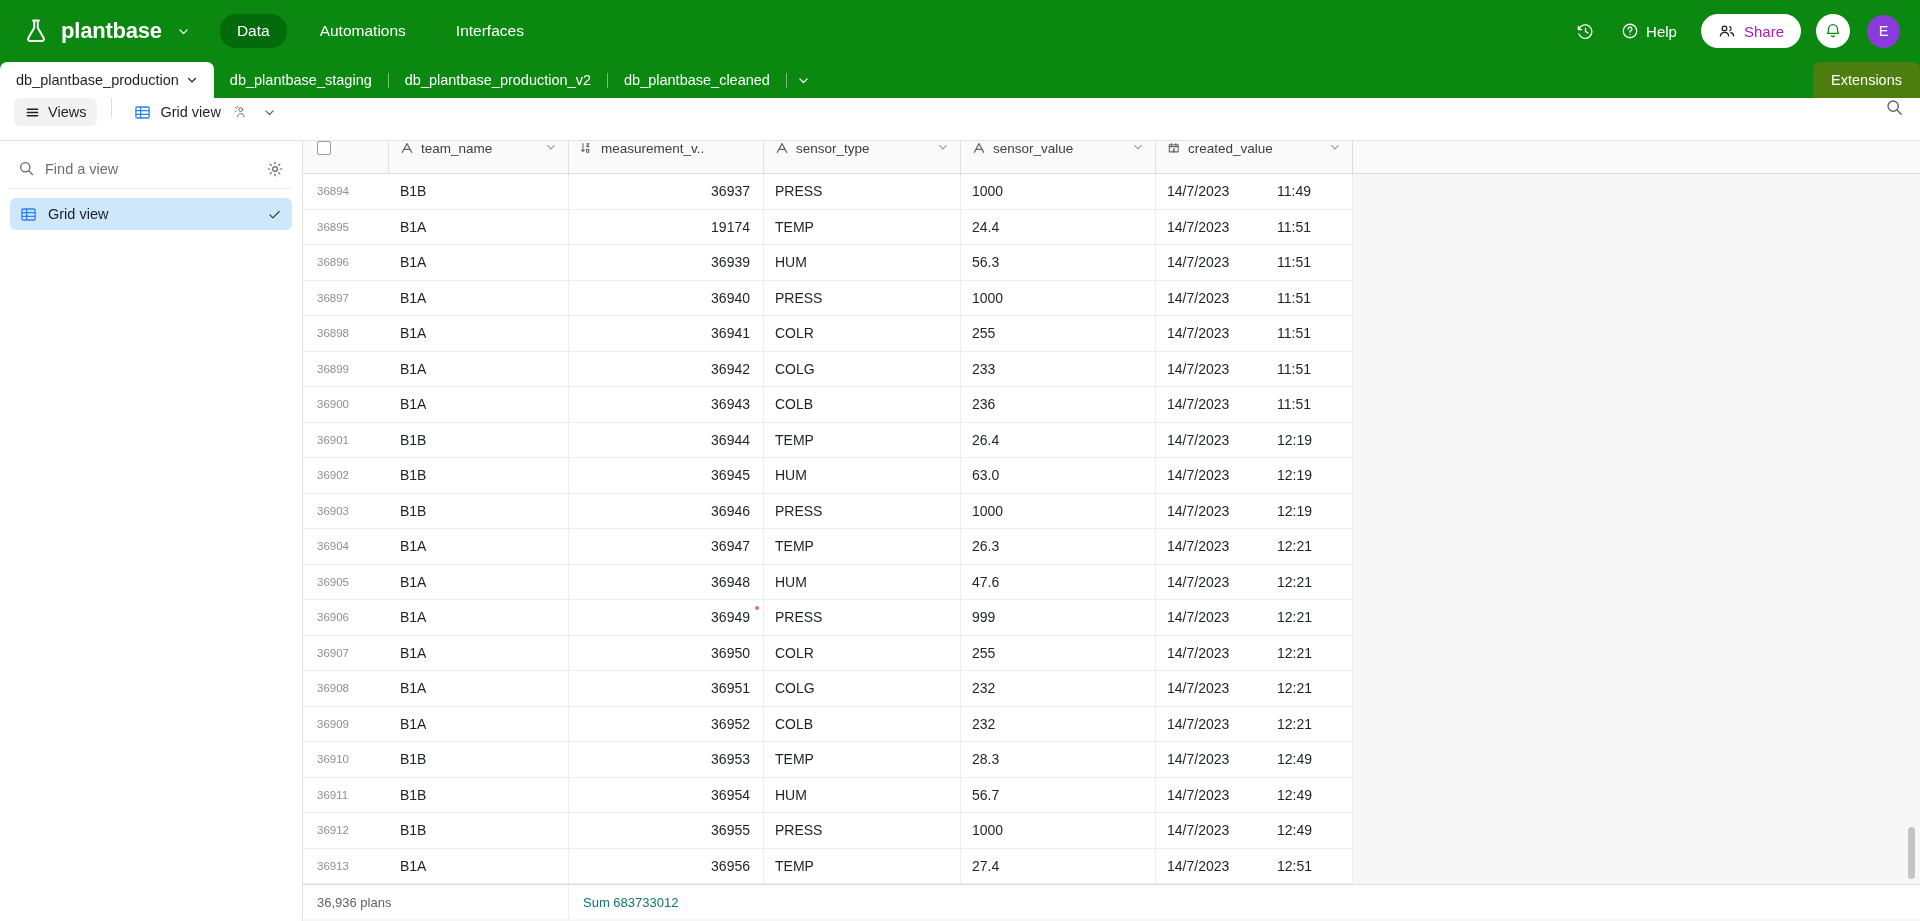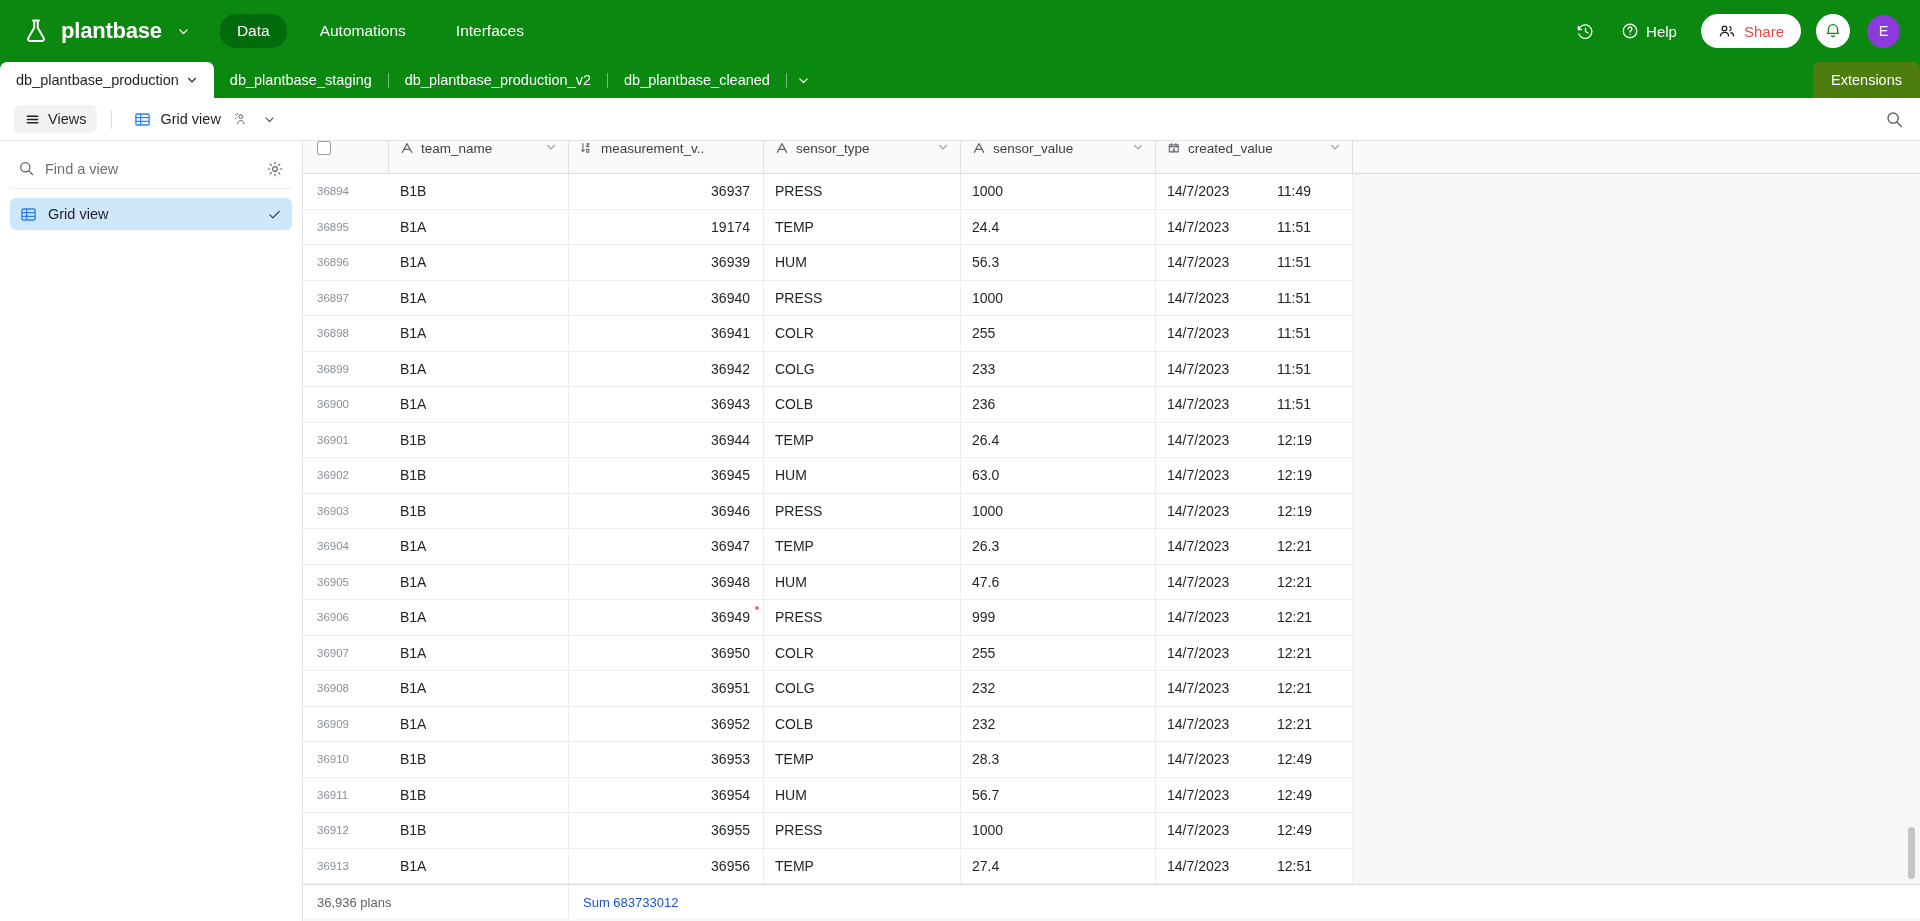--- a/index.html
+++ b/index.html
@@ -39,21 +39,21 @@
   }
   .hdr-icon-btn {
     display: flex; align-items: center; justify-content: center;
     height: 34px; min-width: 34px; border-radius: 17px;
     color: #fff; cursor: pointer; padding: 0 8px;
   }
   .hdr-help { display: flex; align-items: center; gap: 7px; padding: 0 12px;
     height: 34px; border-radius: 17px; color: #fff; font-size: 15px; cursor: pointer; }
   .share-btn {
     display: flex; align-items: center; gap: 8px;
-    background: #fff; color: #ef4444; font-size: 15px;
+    background: #fff; color: #a21caf; font-size: 15px;
     padding: 0 17px; height: 34px; border-radius: 17px;
     cursor: pointer; margin-left: 6px;
   }
   .bell-btn {
     width: 34px; height: 34px; border-radius: 50%; background: #fff;
     display: flex; align-items: center; justify-content: center;
     cursor: pointer; margin-left: 9px;
   }
   .avatar {
     width: 33px; height: 33px; border-radius: 50%;
@@ -84,21 +84,21 @@
   }
   .extensions-tab {
     margin-left: auto; display: flex; align-items: center;
     height: 36px; padding: 0 18px; color: #fff; font-size: 14.5px;
     cursor: pointer; background: #4d7c0f; border-radius: 7px 7px 0 0;
   }
 
   
   .toolbar {
     height: 43px; background: #fff; border-bottom: 1px solid #e3e3e3;
-    display: flex; align-items: center; padding: 0 16px 0 14px;
+    display: flex; align-items: flex-start; padding: 0 16px 0 14px;
   }
   .views-btn {
     display: flex; align-items: center; gap: 8px;
     background: #f2f2f2; border-radius: 6px;
     height: 28px; padding: 0 11px; font-size: 14.5px; color: #1d2226;
     cursor: pointer;
   }
   .tb-sep { width: 1px; height: 19px; background: #dcdcdc; margin: 0 14px; }
   .gridview-btn {
     display: flex; align-items: center; gap: 9px;
@@ -179,21 +179,21 @@
     background: #e8736b; left: 452px; top: 6px;
   }
 
   
   .grid-footer {
     position: absolute; bottom: 2px; left: 0; right: 0;
     height: 35px; background: #fff; border-top: 1px solid #dcdcdc;
     display: flex; align-items: center; font-size: 13px; color: #5f6368;
   }
   .ft-count { width: 266px; padding-left: 14px; border-right: 1px solid #ededed; height: 100%; display: flex; align-items: center;}
-  .ft-sum { padding-left: 14px; color: #1d4ed8; }
+  .ft-sum { padding-left: 14px; color: #0f766e; }
 
   .vscroll {
     position: absolute; right: 5px; bottom: 42px;
     width: 7px; height: 52px; border-radius: 4px; background: #c4c4c4;
   }
   .hrule-end { position: absolute; left:0; right:0; bottom: 35px; height:1px; background:#e6e6e6; }
   svg { display: block; }
 </style>
 </head>
 <body>

